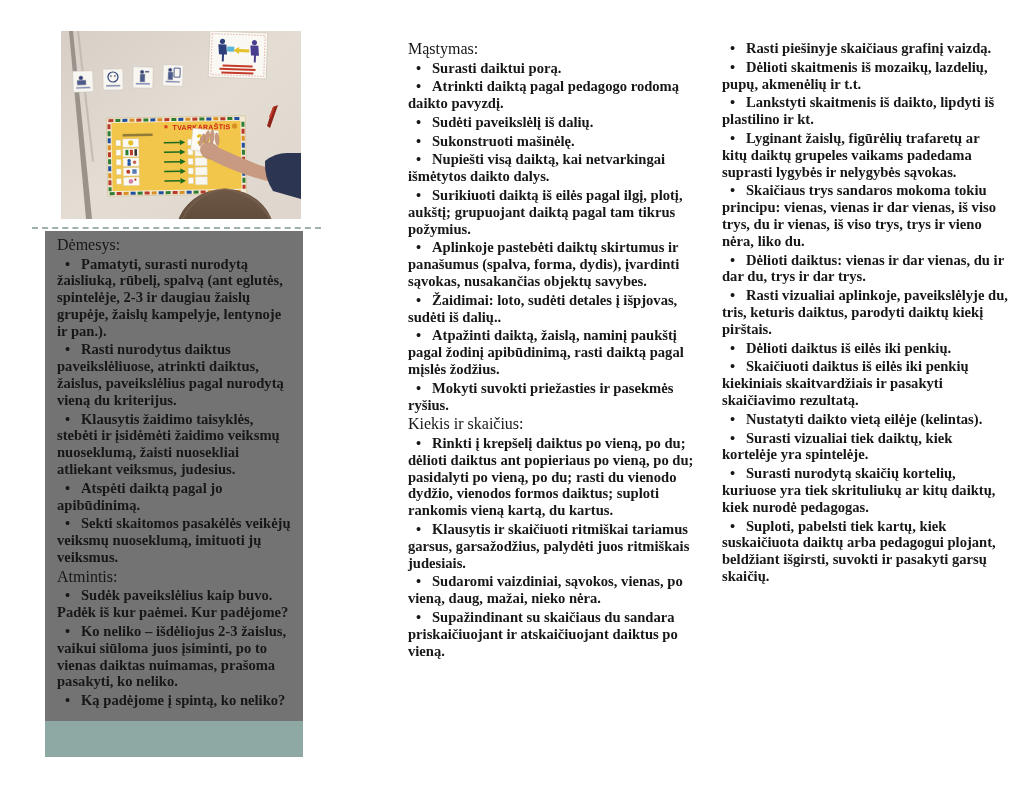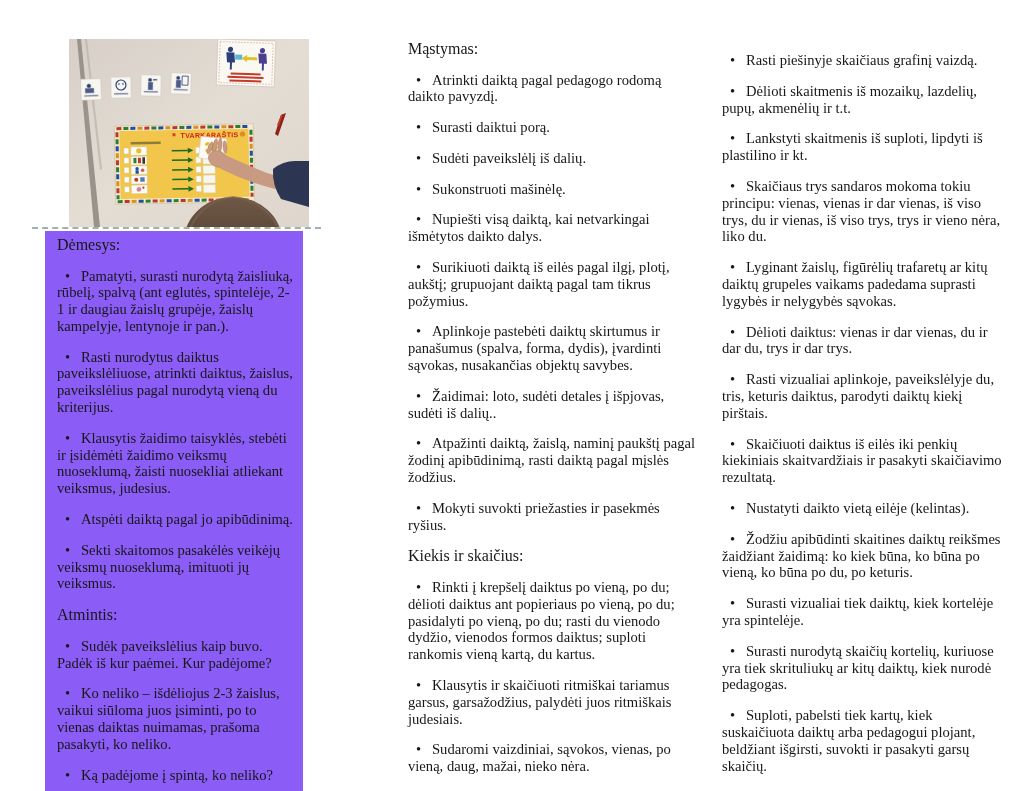--- a/index.html
+++ b/index.html
@@ -7,35 +7,35 @@
     position:relative; width:1024px; height:791px; background:#ffffff;
     font-family:"Liberation Serif","DejaVu Serif",serif; color:#171717; overflow:hidden;
   }
   
   .photo { position:absolute; left:57px; top:27px; width:240px; height:188px; overflow:hidden; }
   .photo svg { display:block; }
   
   .dash { position:absolute; left:32px; top:227px; width:289px; border-top:2px dashed #9fb2ae; height:0; }
   
   .panel { position:absolute; left:45px; top:231px; width:258px; }
-  .panel-body { background:#8b5cf6; padding:5px 8px 10px 12px; box-sizing:border-box; min-height:473px; }
+  .panel-body { background:#737373; padding:5px 8px 10px 12px; box-sizing:border-box; min-height:473px; }
   .panel-footer { height:36px; background:#8ea8a4; }
   
   .col2 { position:absolute; left:408px; top:40px; width:293px; }
   .col3 { position:absolute; left:722px; top:38px; width:286px; }
   .head { font-size:16px; font-weight:normal; margin:0 0 1px 0; line-height:17.5px; }
-  .list p.li { margin:14px 0; font-size:14.6px; line-height:16.8px; }
+  .list p.li { margin:2px 0; font-size:14.6px; line-height:16.8px;font-weight:bold; }
   .list .bul { display:inline-block; width:24px; padding-left:8px; box-sizing:border-box; }
 </style>
 </head>
 <body>
 
 <div class="page">
 
-  <figure class="photo" style="margin:12px">
+  <figure class="photo" style="margin:4px">
     <svg width="240" height="188" viewBox="0 0 240 188">
       <defs>
         <linearGradient id="wallG" x1="0" y1="0" x2="1" y2="1">
           <stop offset="0" stop-color="#d7cfc7"></stop>
             <stop offset="0.5" stop-color="#e4ddd4"></stop>
             <stop offset="1" stop-color="#ded6cc"></stop>
         </linearGradient>
         <linearGradient id="hairG" x1="0" y1="0" x2="0" y2="1">
           <stop offset="0" stop-color="#6e5746"></stop>
             <stop offset="1" stop-color="#473727"></stop>
@@ -253,69 +253,70 @@
       <path d="M120,192 Q132,162 164,158 Q196,162 210,190" fill="none" stroke="#7d6450" stroke-width="2" opacity="0.6"></path>
     </svg>
   </figure>
 
   <div class="dash"></div>
 
   <section class="panel">
     <div class="panel-body list">
       <h3 class="head">Dėmesys:</h3>
       <div>
-          <p class="li"><span class="bul">•</span><span>Pamatyti, surasti nurodytą žaisliuką, rūbelį, spalvą (ant eglutės, spintelėje, 2-1 ir daugiau žaislų grupėje, žaislų kampelyje, lentynoje ir pan.).</span></p>
+          <p class="li"><span class="bul">•</span><span>Pamatyti, surasti nurodytą žaisliuką, rūbelį, spalvą (ant eglutės, spintelėje, 2-3 ir daugiau žaislų grupėje, žaislų kampelyje, lentynoje ir pan.).</span></p>
           <p class="li"><span class="bul">•</span><span>Rasti nurodytus daiktus paveikslėliuose, atrinkti daiktus, žaislus, paveikslėlius pagal nurodytą vieną du kriterijus.</span></p>
           <p class="li"><span class="bul">•</span><span>Klausytis žaidimo taisyklės, stebėti ir įsidėmėti žaidimo veiksmų nuoseklumą, žaisti nuosekliai atliekant veiksmus, judesius.</span></p>
           <p class="li"><span class="bul">•</span><span>Atspėti daiktą pagal jo apibūdinimą.</span></p>
           <p class="li"><span class="bul">•</span><span>Sekti skaitomos pasakėlės veikėjų veiksmų nuoseklumą, imituoti jų veiksmus.</span></p>
         </div>
       <h3 class="head">Atmintis:</h3>
       <div>
           <p class="li"><span class="bul">•</span><span>Sudėk paveikslėlius kaip buvo. Padėk iš kur paėmei. Kur padėjome?</span></p>
           <p class="li"><span class="bul">•</span><span>Ko neliko – išdėliojus 2-3 žaislus, vaikui siūloma juos įsiminti, po to vienas daiktas nuimamas, prašoma pasakyti, ko neliko.</span></p>
           <p class="li"><span class="bul">•</span><span>Ką padėjome į spintą, ko neliko?</span></p>
         </div>
     </div>
     <div class="panel-footer"></div>
   </section>
 
   <section class="col2 list">
     <h3 class="head">Mąstymas:</h3>
     <div>
+        <p class="li"><span class="bul">•</span><span>Surasti daiktui porą.</span></p>
         <p class="li"><span class="bul">•</span><span>Atrinkti daiktą pagal pedagogo rodomą daikto pavyzdį.</span></p>
-        <p class="li"><span class="bul">•</span><span>Surasti daiktui porą.</span></p>
         <p class="li"><span class="bul">•</span><span>Sudėti paveikslėlį iš dalių.</span></p>
         <p class="li"><span class="bul">•</span><span>Sukonstruoti mašinėlę.</span></p>
         <p class="li"><span class="bul">•</span><span>Nupiešti visą daiktą, kai netvarkingai išmėtytos daikto dalys.</span></p>
         <p class="li"><span class="bul">•</span><span>Surikiuoti daiktą iš eilės pagal ilgį, plotį, aukštį; grupuojant daiktą pagal tam tikrus požymius.</span></p>
         <p class="li"><span class="bul">•</span><span>Aplinkoje pastebėti daiktų skirtumus ir panašumus (spalva, forma, dydis), įvardinti sąvokas, nusakančias objektų savybes.</span></p>
         <p class="li"><span class="bul">•</span><span>Žaidimai: loto, sudėti detales į išpjovas, sudėti iš dalių..</span></p>
         <p class="li"><span class="bul">•</span><span>Atpažinti daiktą, žaislą, naminį paukštį pagal žodinį apibūdinimą, rasti daiktą pagal mįslės žodžius.</span></p>
         <p class="li"><span class="bul">•</span><span>Mokyti suvokti priežasties ir pasekmės ryšius.</span></p>
       </div>
     <h3 class="head">Kiekis ir skaičius:</h3>
     <div>
         <p class="li"><span class="bul">•</span><span>Rinkti į krepšelį daiktus po vieną, po du; dėlioti daiktus ant popieriaus po vieną, po du; pasidalyti po vieną, po du; rasti du vienodo dydžio, vienodos formos daiktus; suploti rankomis vieną kartą, du kartus.</span></p>
         <p class="li"><span class="bul">•</span><span>Klausytis ir skaičiuoti ritmiškai tariamus garsus, garsažodžius, palydėti juos ritmiškais judesiais.</span></p>
         <p class="li"><span class="bul">•</span><span>Sudaromi vaizdiniai, sąvokos, vienas, po vieną, daug, mažai, nieko nėra.</span></p>
+        <p class="li"><span class="bul">•</span><span>Supažindinant su skaičiaus du sandara priskaičiuojant ir atskaičiuojant daiktus po vieną.</span></p>
       </div>
   </section>
 
   <section class="col3 list">
     <div>
         <p class="li"><span class="bul">•</span><span>Rasti piešinyje skaičiaus grafinį vaizdą.</span></p>
         <p class="li"><span class="bul">•</span><span>Dėlioti skaitmenis iš mozaikų, lazdelių, pupų, akmenėlių ir t.t.</span></p>
-        <p class="li"><span class="bul">•</span><span>Lankstyti skaitmenis iš suploti, lipdyti iš plastilino ir kt.</span></p>
+        <p class="li"><span class="bul">•</span><span>Lankstyti skaitmenis iš daikto, lipdyti iš plastilino ir kt.</span></p>
+        <p class="li"><span class="bul">•</span><span>Lyginant žaislų, figūrėlių trafaretų ar kitų daiktų grupeles vaikams padedama suprasti lygybės ir nelygybės sąvokas.</span></p>
         <p class="li"><span class="bul">•</span><span>Skaičiaus trys sandaros mokoma tokiu principu: vienas, vienas ir dar vienas, iš viso trys, du ir vienas, iš viso trys, trys ir vieno nėra, liko du.</span></p>
-        <p class="li"><span class="bul">•</span><span>Lyginant žaislų, figūrėlių trafaretų ar kitų daiktų grupeles vaikams padedama suprasti lygybės ir nelygybės sąvokas.</span></p>
         <p class="li"><span class="bul">•</span><span>Dėlioti daiktus: vienas ir dar vienas, du ir dar du, trys ir dar trys.</span></p>
         <p class="li"><span class="bul">•</span><span>Rasti vizualiai aplinkoje, paveikslėlyje du, tris, keturis daiktus, parodyti daiktų kiekį pirštais.</span></p>
+        <p class="li"><span class="bul">•</span><span>Dėlioti daiktus iš eilės iki penkių.</span></p>
         <p class="li"><span class="bul">•</span><span>Skaičiuoti daiktus iš eilės iki penkių kiekiniais skaitvardžiais ir pasakyti skaičiavimo rezultatą.</span></p>
         <p class="li"><span class="bul">•</span><span>Nustatyti daikto vietą eilėje (kelintas).</span></p>
-        <p class="li"><span class="bul">•</span><span>Žodžiu apibūdinti skaitines daiktų reikšmes žaidžiant žaidimą: ko kiek būna, ko būna po vieną, ko būna po du, po keturis.</span></p>
         <p class="li"><span class="bul">•</span><span>Surasti vizualiai tiek daiktų, kiek kortelėje yra spintelėje.</span></p>
         <p class="li"><span class="bul">•</span><span>Surasti nurodytą skaičių kortelių, kuriuose yra tiek skrituliukų ar kitų daiktų, kiek nurodė pedagogas.</span></p>
         <p class="li"><span class="bul">•</span><span>Suploti, pabelsti tiek kartų, kiek suskaičiuota daiktų arba pedagogui plojant, beldžiant išgirsti, suvokti ir pasakyti garsų skaičių.</span></p>
       </div>
   </section>
 
 </div>
 
 </body></html>

